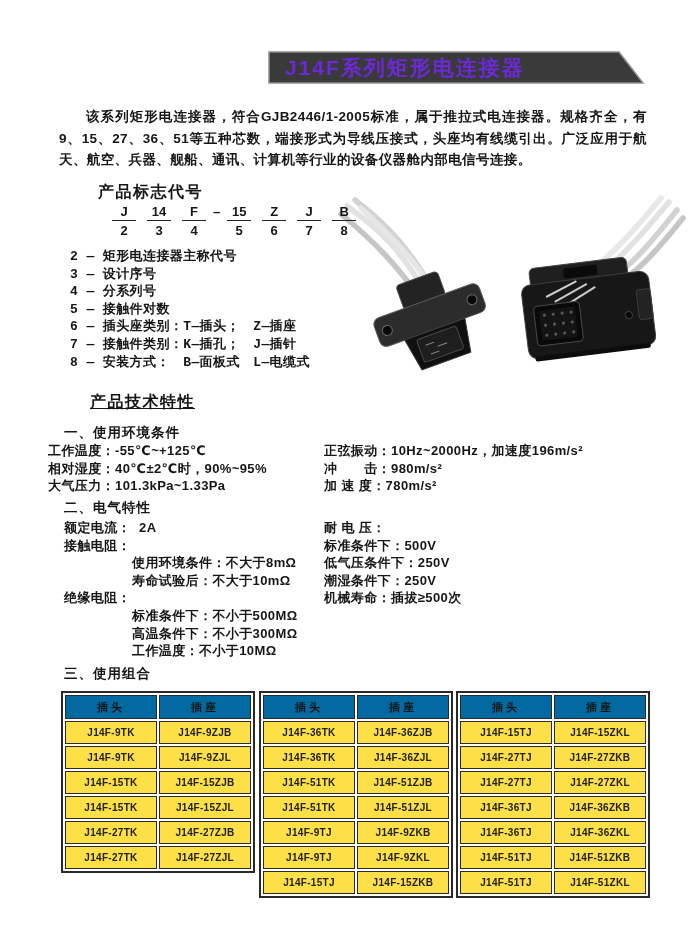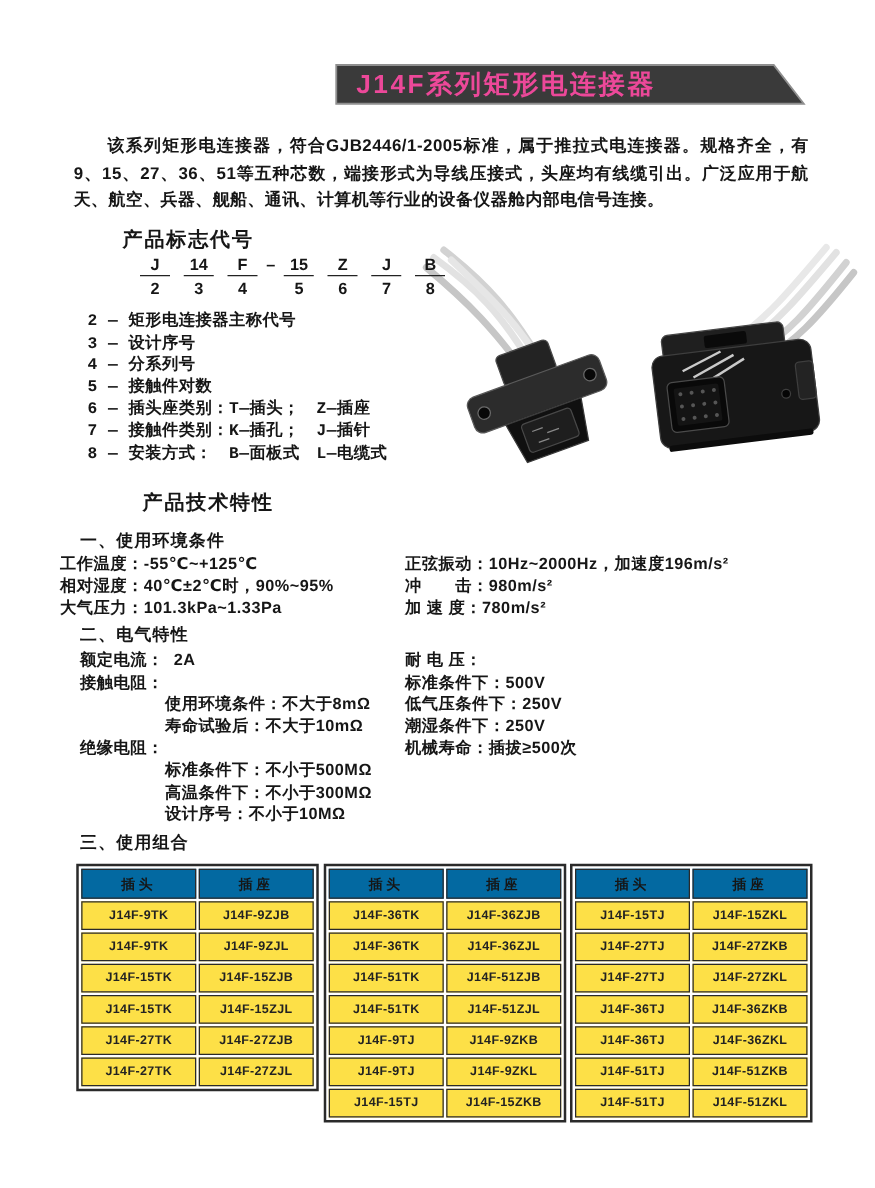--- a/index.html
+++ b/index.html
@@ -3,31 +3,31 @@
 <meta charset="utf-8">
 <style>
   html,body{margin:0;padding:0;background:#fff;}
   .page{position:relative;width:700px;height:950px;background:#ffffff;overflow:hidden;
         color:#161616;font-family:"Liberation Sans","DejaVu Sans",sans-serif;font-weight:bold;}
 
   
   .banner{position:absolute;left:268px;top:51px;width:380px;height:34px;}
   .banner svg{position:absolute;left:0;top:0;}
   .banner-title{position:absolute;left:17px;top:1px;height:32px;line-height:32px;
-                color:#ec4899;font-size:21px;font-weight:bold;letter-spacing:2px;white-space:nowrap;}
+                color:#6d28d9;font-size:21px;font-weight:bold;letter-spacing:2px;white-space:nowrap;}
 
   
   .intro{position:absolute;left:59px;top:106px;width:588px;font-size:13.5px;line-height:21.5px;
          text-align:justify;text-indent:2em;letter-spacing:0.4px;}
 
   
   .sec-heading{position:absolute;font-size:16px;font-weight:bold;letter-spacing:1.5px;margin-left:36px;}
   .sub-heading{position:absolute;font-size:13.5px;font-weight:bold;letter-spacing:1px;}
   #h-marking{left:62px;top:182px;}
-  #h-tech{left:78px;top:392px;}
+  #h-tech{left:54px;top:392px;text-decoration:underline;}
   #h-env{left:64px;top:424px;}
   #h-elec{left:64px;top:499px;}
   #h-combo{left:64px;top:665px;}
 
   
   .code-diagram{position:absolute;left:112px;top:204px;display:flex;gap:11px;align-items:flex-start;}
   .frac{display:flex;flex-direction:column;align-items:center;font-size:13px;font-weight:bold;}
   .frac-num{min-width:18px;text-align:center;border-bottom:1.5px solid #222;padding:0 3px 1px 3px;}
   .frac-den{padding-top:2px;}
   .frac-dash{font-size:13px;font-weight:bold;line-height:16px;margin:0 -4px;}
@@ -188,21 +188,21 @@
 
   <div class="sub-heading" id="h-elec">二、电气特性</div>
   <div class="line-list elec-left">
       <div class="spec-line">额定电流：  2A</div>
       <div class="spec-line">接触电阻：</div>
       <div class="spec-line indent">使用环境条件：不大于8mΩ</div>
       <div class="spec-line indent">寿命试验后：不大于10mΩ</div>
       <div class="spec-line">绝缘电阻：</div>
       <div class="spec-line indent">标准条件下：不小于500MΩ</div>
       <div class="spec-line indent">高温条件下：不小于300MΩ</div>
-      <div class="spec-line indent">设计序号：不小于10MΩ</div>
+      <div class="spec-line indent">工作温度：不小于10MΩ</div>
     </div>
   <div class="line-list elec-right">
       <div class="spec-line">耐 电 压：</div>
       <div class="spec-line">标准条件下：500V</div>
       <div class="spec-line">低气压条件下：250V</div>
       <div class="spec-line">潮湿条件下：250V</div>
       <div class="spec-line">机械寿命：插拔≥500次</div>
     </div>
 
   <div class="sub-heading" id="h-combo">三、使用组合</div>

